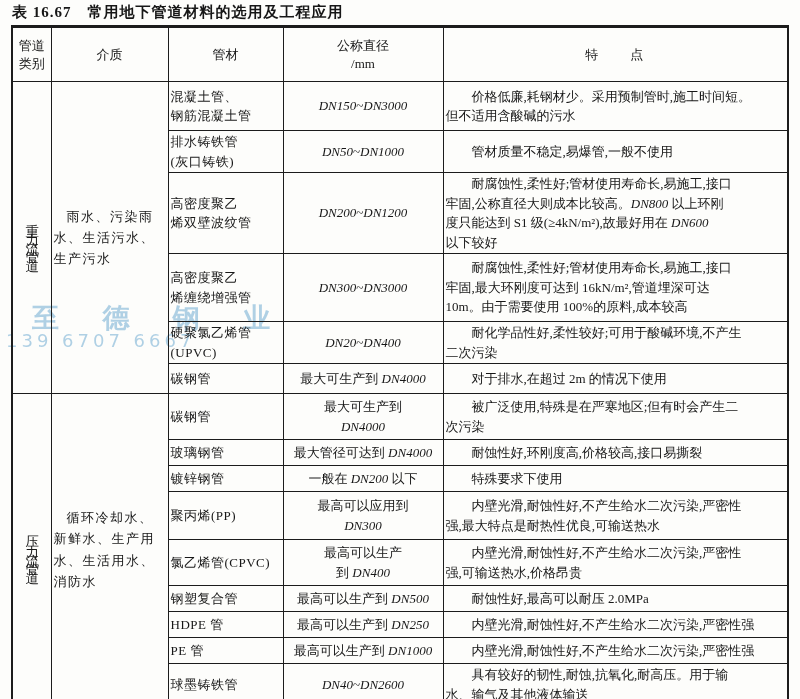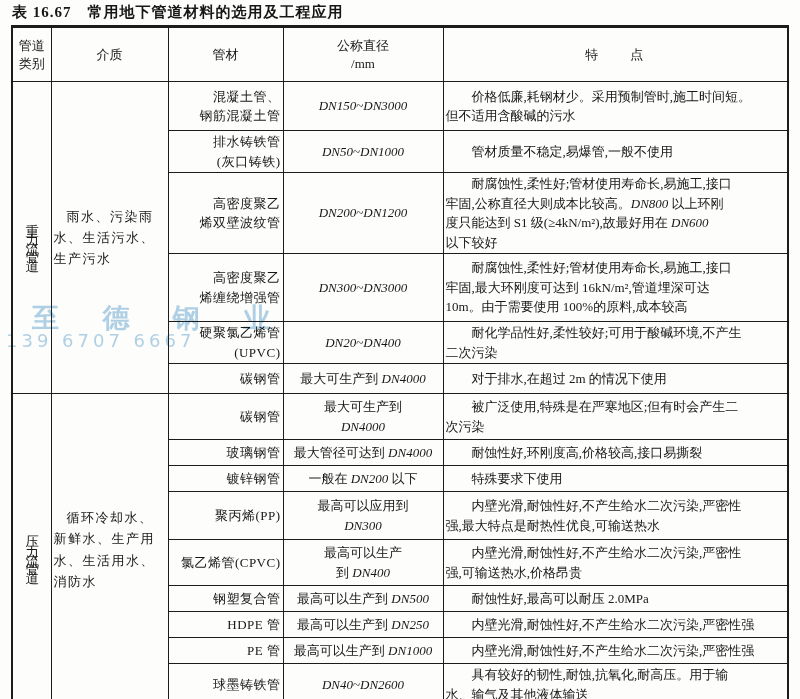--- a/index.html
+++ b/index.html
@@ -90,21 +90,21 @@
   td.med-cell {
     text-align: left;
     padding: 2px 4px 2px 5px;
     white-space: pre-line;
     text-indent: 1em;
     line-height: 1.62;
     letter-spacing: 1.5px;
   }
 
   td.mat-cell {
-    text-align: right;
+    text-align: left;
     white-space: pre-line;
     line-height: 1.5;
     letter-spacing: 0.5px;
   }
 
   td.dia-cell {
     text-align: center;
     white-space: pre-line;
     line-height: 1.5;
   }

